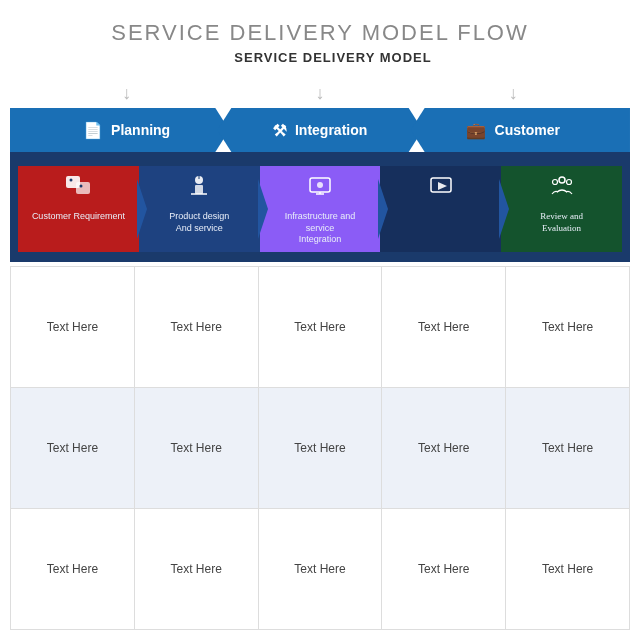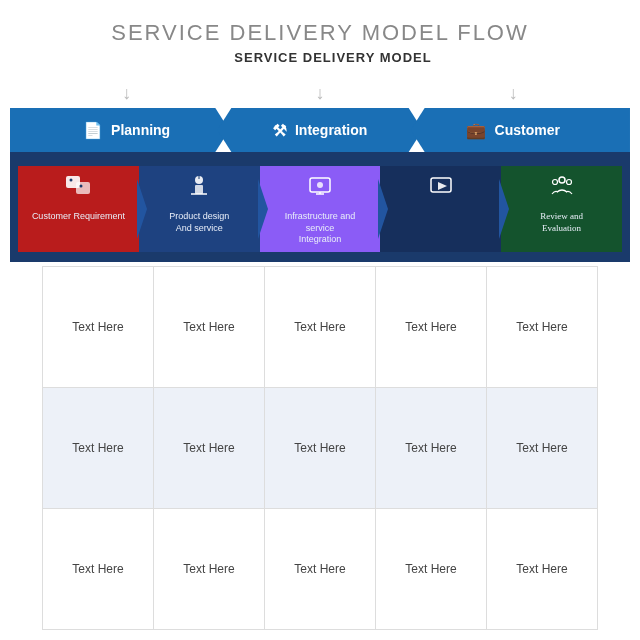--- a/index.html
+++ b/index.html
@@ -155,21 +155,21 @@
 
     
     .step-0 { background: #b91c1c; }
     .step-1 { background: #1e4280; }
     .step-2 { background: #8b5cf6; }
     .step-3 { background: #162f5c; }
     .step-4 { background: #14532d; font-family: Liberation Serif, serif; }
 
     
     .table-grid {
-      width: 556px;
+      width: 620px;
       display: grid;
       grid-template-columns: repeat(5, 1fr);
       border-left: 1px solid #ddd;
       border-top: 1px solid #ddd;
       flex: 1;
       margin-top: 4px;
     }
 
     .table-cell {
       border-right: 1px solid #ddd;

